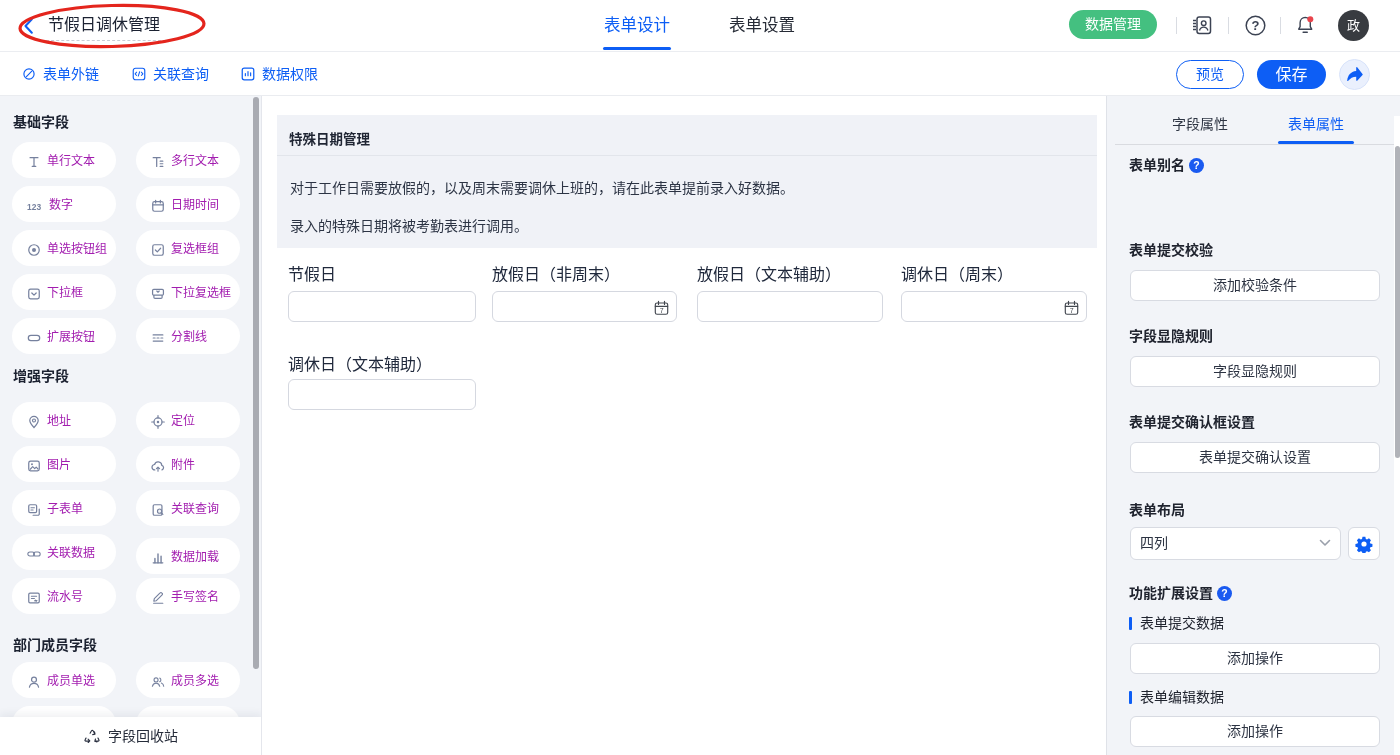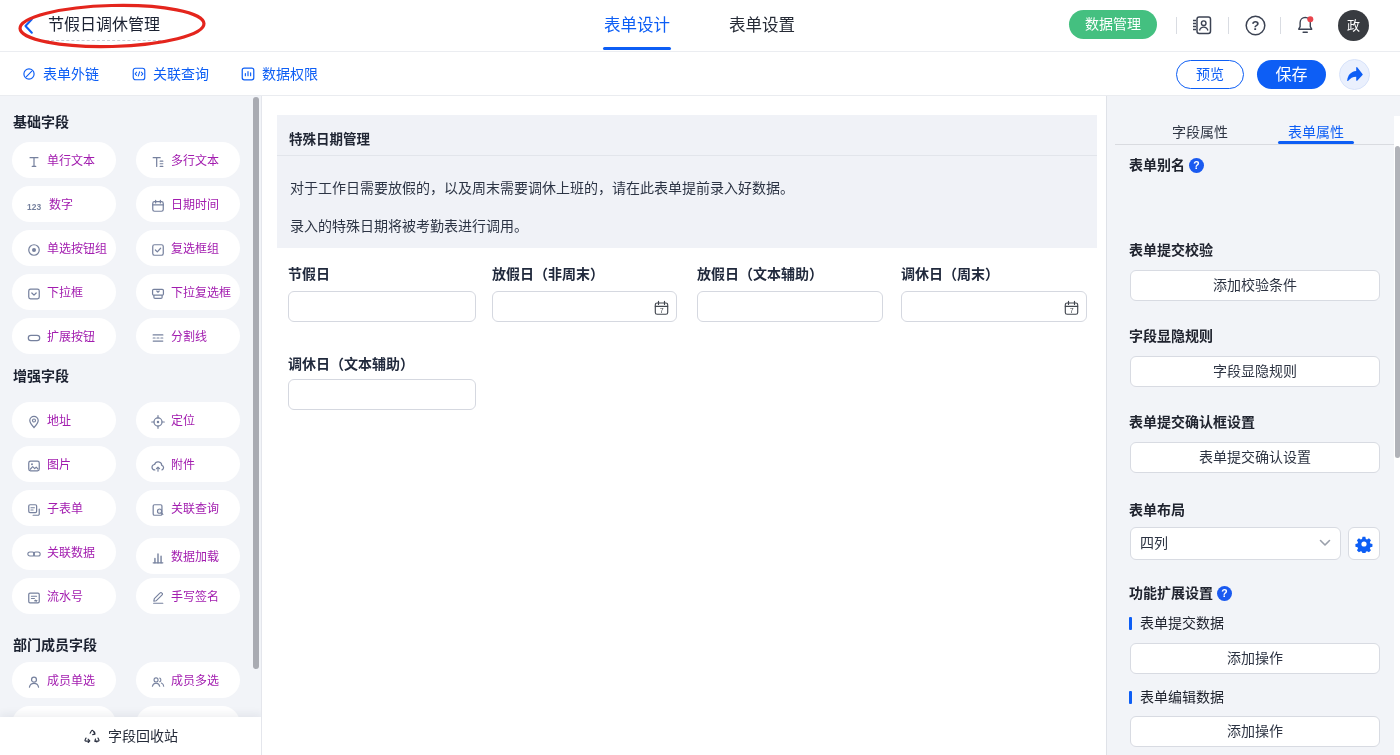--- a/index.html
+++ b/index.html
@@ -29,26 +29,26 @@
 .fbtn svg{flex:0 0 auto;width:14px;height:14px}
 .c1{left:12px}.c2{left:136px}
 .recycle{position:absolute;left:0;top:621px;width:262px;height:38px;background:#fff;box-shadow:0 -3px 8px rgba(30,40,70,.07);display:flex;align-items:center;justify-content:center;gap:8px;font-size:14px;color:#262c3a;z-index:5}
 .lthumb{position:absolute;left:253px;top:1px;width:6px;height:572px;background:#a9abb2;border-radius:3px}
 
 .canvas{position:absolute;left:262px;top:96px;width:844px;height:659px;background:#fff}
 .panelband{position:absolute;left:15px;top:19px;width:820px;height:133px;background:#f0f2f7}
 .pbtitle{position:absolute;left:12px;top:17px;font-size:13.5px;font-weight:bold;color:#1f2533}
 .pbline{position:absolute;left:0;top:40px;width:820px;border-top:1px solid #e2e5eb}
 .pbp{position:absolute;left:13px;font-size:14px;color:#2c3444}
-.flabel{position:absolute;font-size:14px;font-weight:bold;color:#20293c;white-space:nowrap}
+.flabel{position:absolute;font-size:16px;font-weight:normal;color:#20293c;white-space:nowrap}
 .finput{position:absolute;height:31px;background:#fff;border:1px solid #d5d8e0;border-radius:6px}
 .fdate svg{position:absolute;right:7px;top:8px}
 
 .rpanel{position:absolute;left:1106px;top:96px;width:294px;height:659px;background:#f2f4f8;border-left:1px solid #dfe2e8}
-.rtab{position:absolute;top:28px;font-size:14px;width:80px;text-align:center}
+.rtab{position:absolute;top:20px;font-size:14px;width:80px;text-align:center}
 .rtabline{position:absolute;left:171px;top:45px;width:76px;height:3px;background:#0d5ef5;border-radius:2px}
 .rdiv{position:absolute;left:8px;top:48px;width:286px;border-top:1px solid #d9dbe0}
 .rlabel{position:absolute;left:22px;font-size:14px;font-weight:bold;color:#20242f;display:flex;align-items:center;gap:4px;white-space:nowrap}
 .rbtn{position:absolute;left:23px;width:250px;height:31px;background:#fff;border:1px solid #d8dbe2;border-radius:6px;font-size:14px;color:#2c3342;text-align:center;line-height:29px}
 .rinput{position:absolute;left:23px;width:250px;height:31px;background:#fff;border:1px solid #d8dbe2;border-radius:6px;font-size:14px;color:#3a4152;line-height:29px;padding-left:9px}
 .qmark{display:inline-flex;width:15px;height:15px;border-radius:50%;background:#1a5af0;color:#fff;font-size:10.5px;font-weight:bold;align-items:center;justify-content:center}
 .subhead{position:absolute;left:22px;font-size:14px;font-weight:normal;color:#20242f;display:flex;align-items:center;gap:8px}
 .subhead .bar{width:3px;height:13px;background:#0d5ef5;border-radius:1px}
 .rthumb{position:absolute;left:288px;top:50px;width:5px;height:312px;background:#b1b3b9;border-radius:3px}
 

